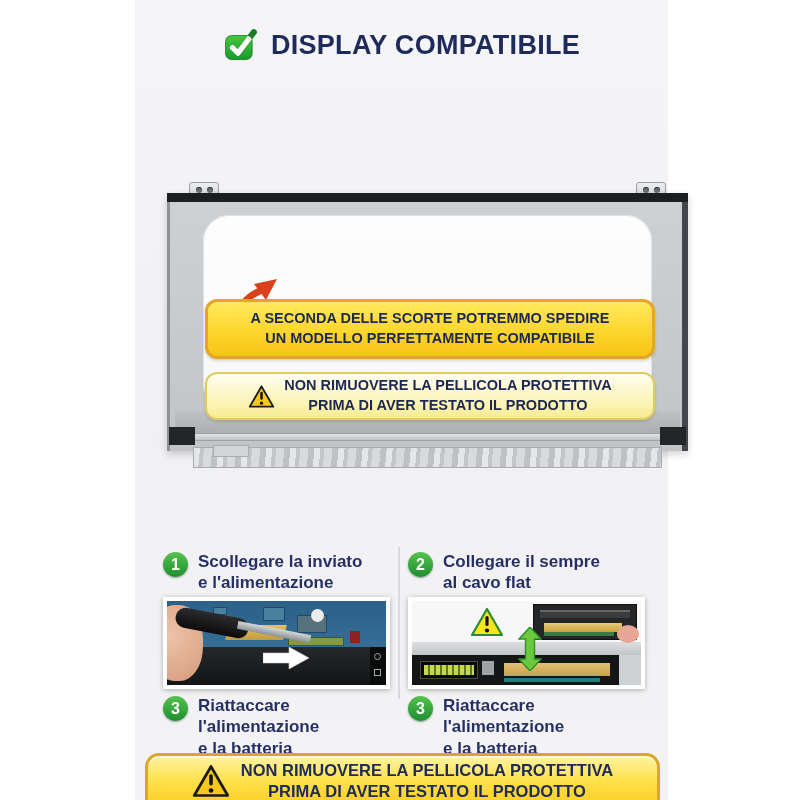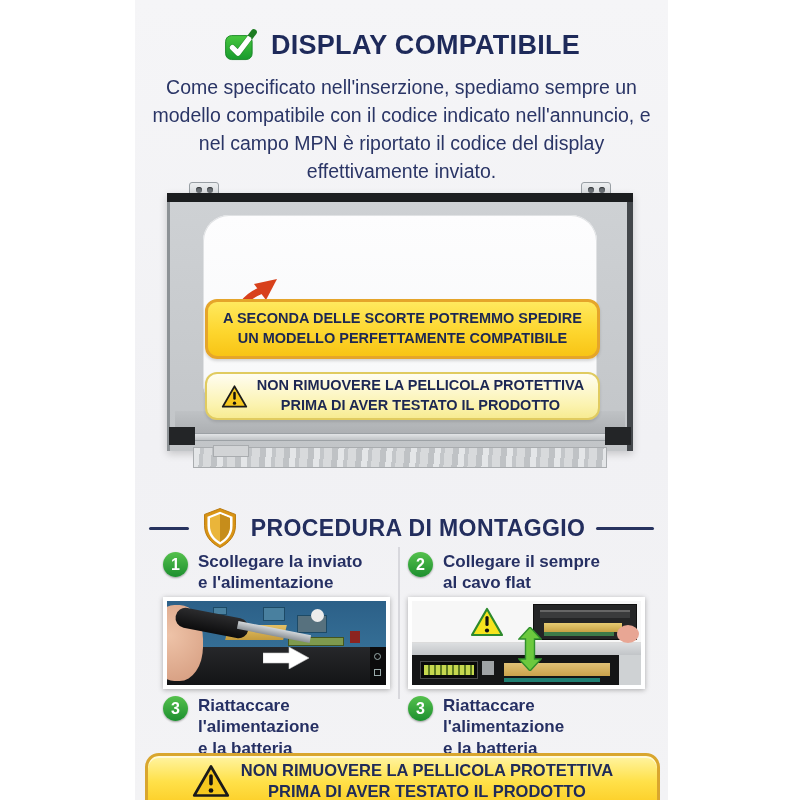--- a/index.html
+++ b/index.html
@@ -9,21 +9,21 @@
             background:linear-gradient(180deg,#f5f5f7 0%,#f1f1f4 55%,#f3f3f5 100%); }
 
   
   .title-row { position:absolute; top:27px; left:0; width:100%;
                display:flex; align-items:center; justify-content:center; gap:12px; }
   .title-row h1 { font-size:27px; font-weight:bold; color:#1e2a5a; letter-spacing:.3px; }
   .description { position:absolute; top:73px; left:14px; right:14px; text-align:center;
                  font-size:19.5px; line-height:1.44; color:#2a3566; }
 
   
-  .panel { position:absolute; top:193px; left:32px; width:466px; height:258px; }
+  .panel { position:absolute; top:193px; left:32px; width:521px; height:258px; }
   .bracket { position:absolute; top:-11px; width:30px; height:26px; border-radius:3px;
              background:linear-gradient(180deg,#eceef0,#c4c7ca); border:1px solid #999fa4;
              display:flex; gap:5px; align-items:flex-start; justify-content:center; padding-top:4px; }
   .bracket.left { left:22px; } .bracket.right { right:22px; }
   .hole { width:6px; height:6px; border-radius:50%; background:#6b7075; box-shadow:inset 0 1px 1px #2f3336; }
   .surface { position:absolute; inset:0; background:linear-gradient(180deg,#ced1d4,#c2c5c8);
              border-top:9px solid #1b1d1f; box-shadow:0 3px 8px rgba(0,0,0,.18); }
   .edge-right { position:absolute; right:0; top:0; bottom:0; width:6px; background:#43474b; }
   .edge-left  { position:absolute; left:0; top:0; bottom:0; width:3px; background:#8d9296; }
   .band { position:absolute; left:8px; right:8px; bottom:16px; height:24px;
@@ -140,21 +140,20 @@
         <clipPath id="chkClip">
             <rect x="3" y="9" width="31" height="28" rx="7"></rect>
           </clipPath>
       </defs>
       <rect x="3" y="9" width="31" height="28" rx="7" fill="url(#gGreen)" stroke="#12811f"></rect>
       <polyline points="11,23 17.5,29.5 36,5" fill="none" stroke="#1d7c22" stroke-width="7" stroke-linecap="round" stroke-linejoin="round"></polyline>
       <polyline points="11,23 17.5,29.5 36,5" fill="none" stroke="#ffffff" stroke-width="6.2" stroke-linecap="round" stroke-linejoin="round" clip-path="url(#chkClip)"></polyline>
     </svg>
     <h1>DISPLAY COMPATIBILE</h1>
   </div>
-  <p class="description">Come specificato nell'inserzione, spediamo sempre un modello compatibile con il codice indicato nell'annuncio, e nel campo MPN è riportato il codice del display effettivamente inviato.</p>
 
   <div class="panel">
     <div class="bracket left">
         <span class="hole"></span>
         <span class="hole"></span>
       </div>
     <div class="bracket right">
         <span class="hole"></span>
         <span class="hole"></span>
       </div>
@@ -183,36 +182,20 @@
       <svg width="27" height="25" viewBox="0 0 34 32">
         <polygon points="17,3 32,29 2,29" fill="#f6c81e" stroke="#1a1a1a" stroke-width="2.4" stroke-linejoin="round"></polygon>
         <rect x="15.4" y="10" width="3.2" height="10" rx="1.6" fill="#111"></rect>
         <circle cx="17" cy="24.5" r="2.1" fill="#111"></circle>
       </svg>
       <span>NON RIMUOVERE LA PELLICOLA PROTETTIVA
 PRIMA DI AVER TESTATO IL PRODOTTO</span>
     </div>
   </div>
 
-  <div class="section-heading">
-    <span class="rule l"></span>
-    <svg width="40" height="45" viewBox="0 0 44 48">
-      <defs>
-          <clipPath id="shieldClip">
-            <path d="M22,8 L33,12.5 V21 C33,29 28.5,35 22,38.8 C15.5,35 11,29 11,21 V12.5 Z"></path>
-          </clipPath>
-        </defs>
-      <path d="M22,2 L39,8.5 V21 C39,32 32,40 22,45 C12,40 5,32 5,21 V8.5 Z" fill="#d99414" stroke="#b57408"></path>
-      <path d="M22,5.5 L35.8,11 V21 C35.8,30.5 30,37.5 22,41.8 C14,37.5 8.2,30.5 8.2,21 V11 Z" fill="#ffffff"></path>
-      <path d="M22,8 L33,12.5 V21 C33,29 28.5,35 22,38.8 C15.5,35 11,29 11,21 V12.5 Z" fill="#eab53a"></path>
-      <rect x="22" y="0" width="22" height="48" fill="#c68d1b" clip-path="url(#shieldClip)"></rect>
-    </svg>
-    <h2>PROCEDURA DI MONTAGGIO</h2>
-    <span class="rule r"></span>
-  </div>
 
   <div class="steps">
     <div class="col-divider"></div>
 
     <div class="step-row row-1a">
       <span class="badge">1</span>
       <span class="step-label">Scollegare la inviato
 e l'alimentazione</span>
     </div>
     <div class="step-row row-1b">

